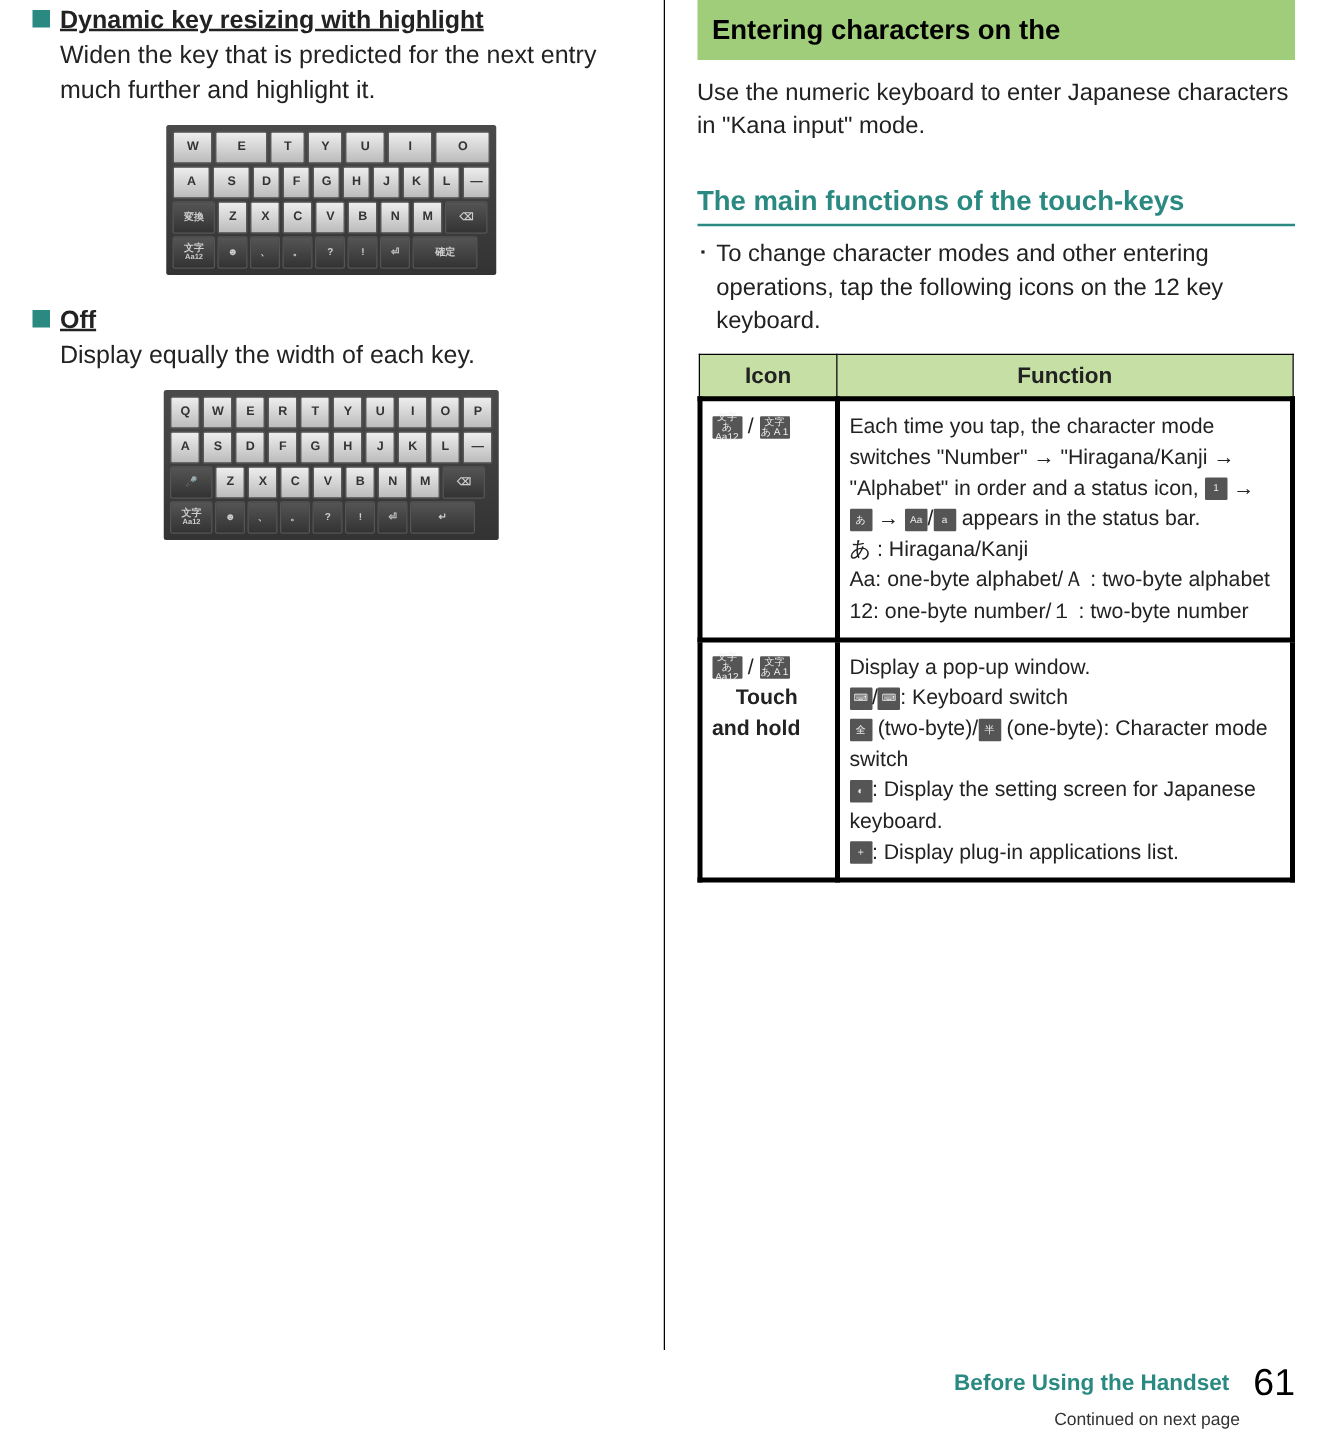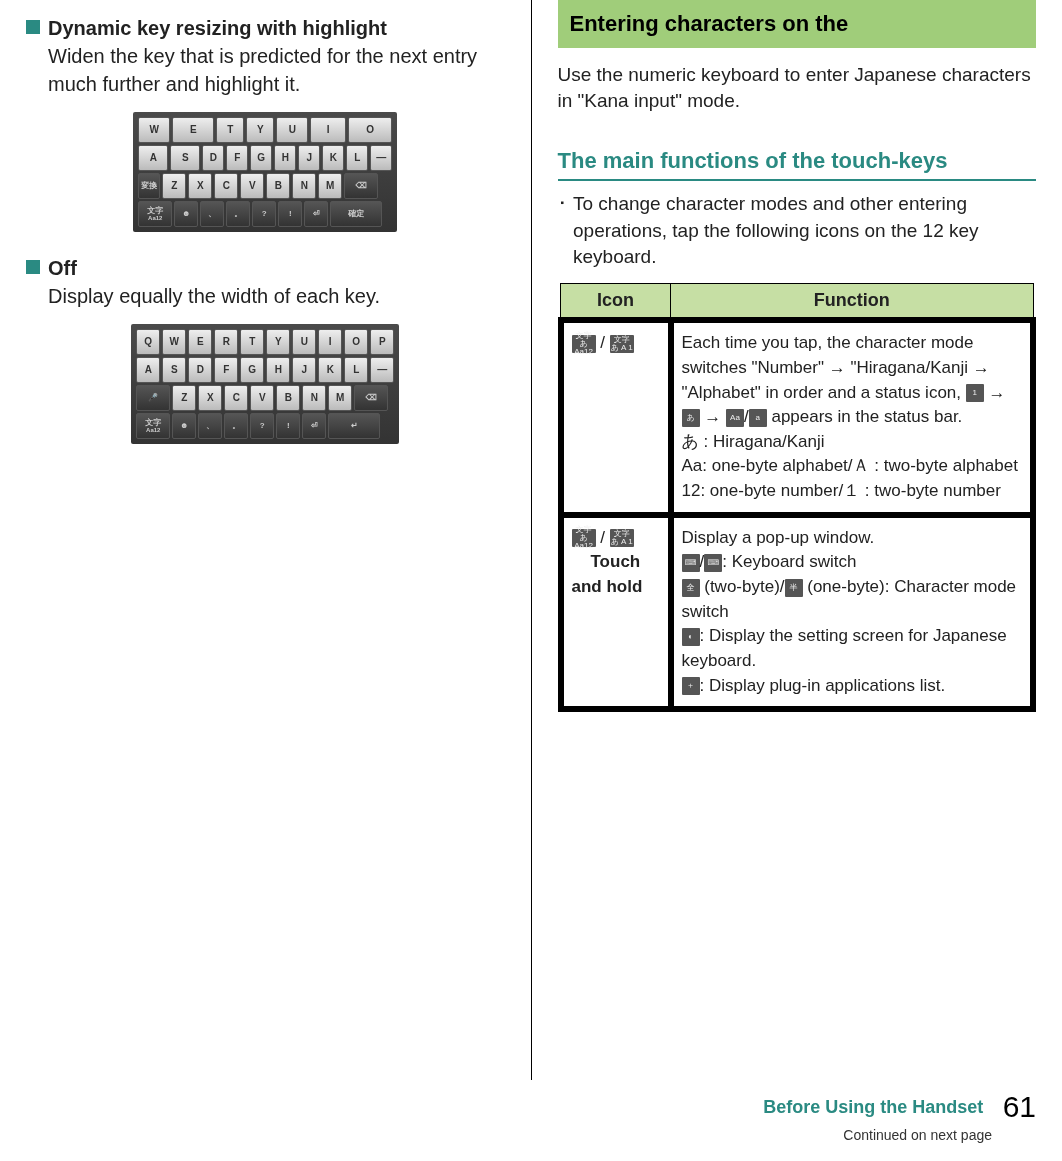--- a/index.html
+++ b/index.html
@@ -27,21 +27,22 @@
     padding-right: 26px;
     border-right: 1px solid #000;
   }
   .col-right {
     padding-left: 26px;
   }
   .bullet-head {
     display: flex;
     align-items: flex-start;
     gap: 8px;
-    margin-top: 14px;
+    margin-top: 2px;
+    text-decoration: underline;
   }
   .teal-square {
     width: 14px;
     height: 14px;
     background: #2a8a82;
     margin-top: 6px;
     flex: 0 0 14px;
   }
   .bh-title {
     font-weight: 700;
@@ -123,21 +124,21 @@
   }
   .func-table th {
     background: #c6dfa4;
     font-weight: 700;
     text-align: center;
     padding: 4px 6px;
     border: 1px solid #000;
     font-size: 18px;
   }
   .func-table td {
-    border: 6px solid #000000;
+    border: 4px solid #000000;
     padding: 8px 8px;
     vertical-align: top;
     line-height: 1.45;
   }
   .func-table td.icon-cell {
     width: 110px;
   }
   .mini-icon {
     display: inline-flex;
     align-items: center;
@@ -212,21 +213,21 @@
           <span class="kb-key" style="width:22px">D</span>
           <span class="kb-key" style="width:22px">F</span>
           <span class="kb-key" style="width:22px">G</span>
           <span class="kb-key" style="width:22px">H</span>
           <span class="kb-key" style="width:22px">J</span>
           <span class="kb-key" style="width:22px">K</span>
           <span class="kb-key" style="width:22px">L</span>
           <span class="kb-key" style="width:22px">—</span>
         </div>
         <div class="kb-row">
-          <span class="kb-key dark" style="width:22px">変換</span>
+          <span class="kb-key dark" style="width:34px">変換</span>
           <span class="kb-key" style="width:24px">Z</span>
           <span class="kb-key" style="width:24px">X</span>
           <span class="kb-key" style="width:24px">C</span>
           <span class="kb-key" style="width:24px">V</span>
           <span class="kb-key" style="width:24px">B</span>
           <span class="kb-key" style="width:24px">N</span>
           <span class="kb-key" style="width:24px">M</span>
           <span class="kb-key dark" style="width:34px">⌫</span>
         </div>
         <div class="kb-row">

